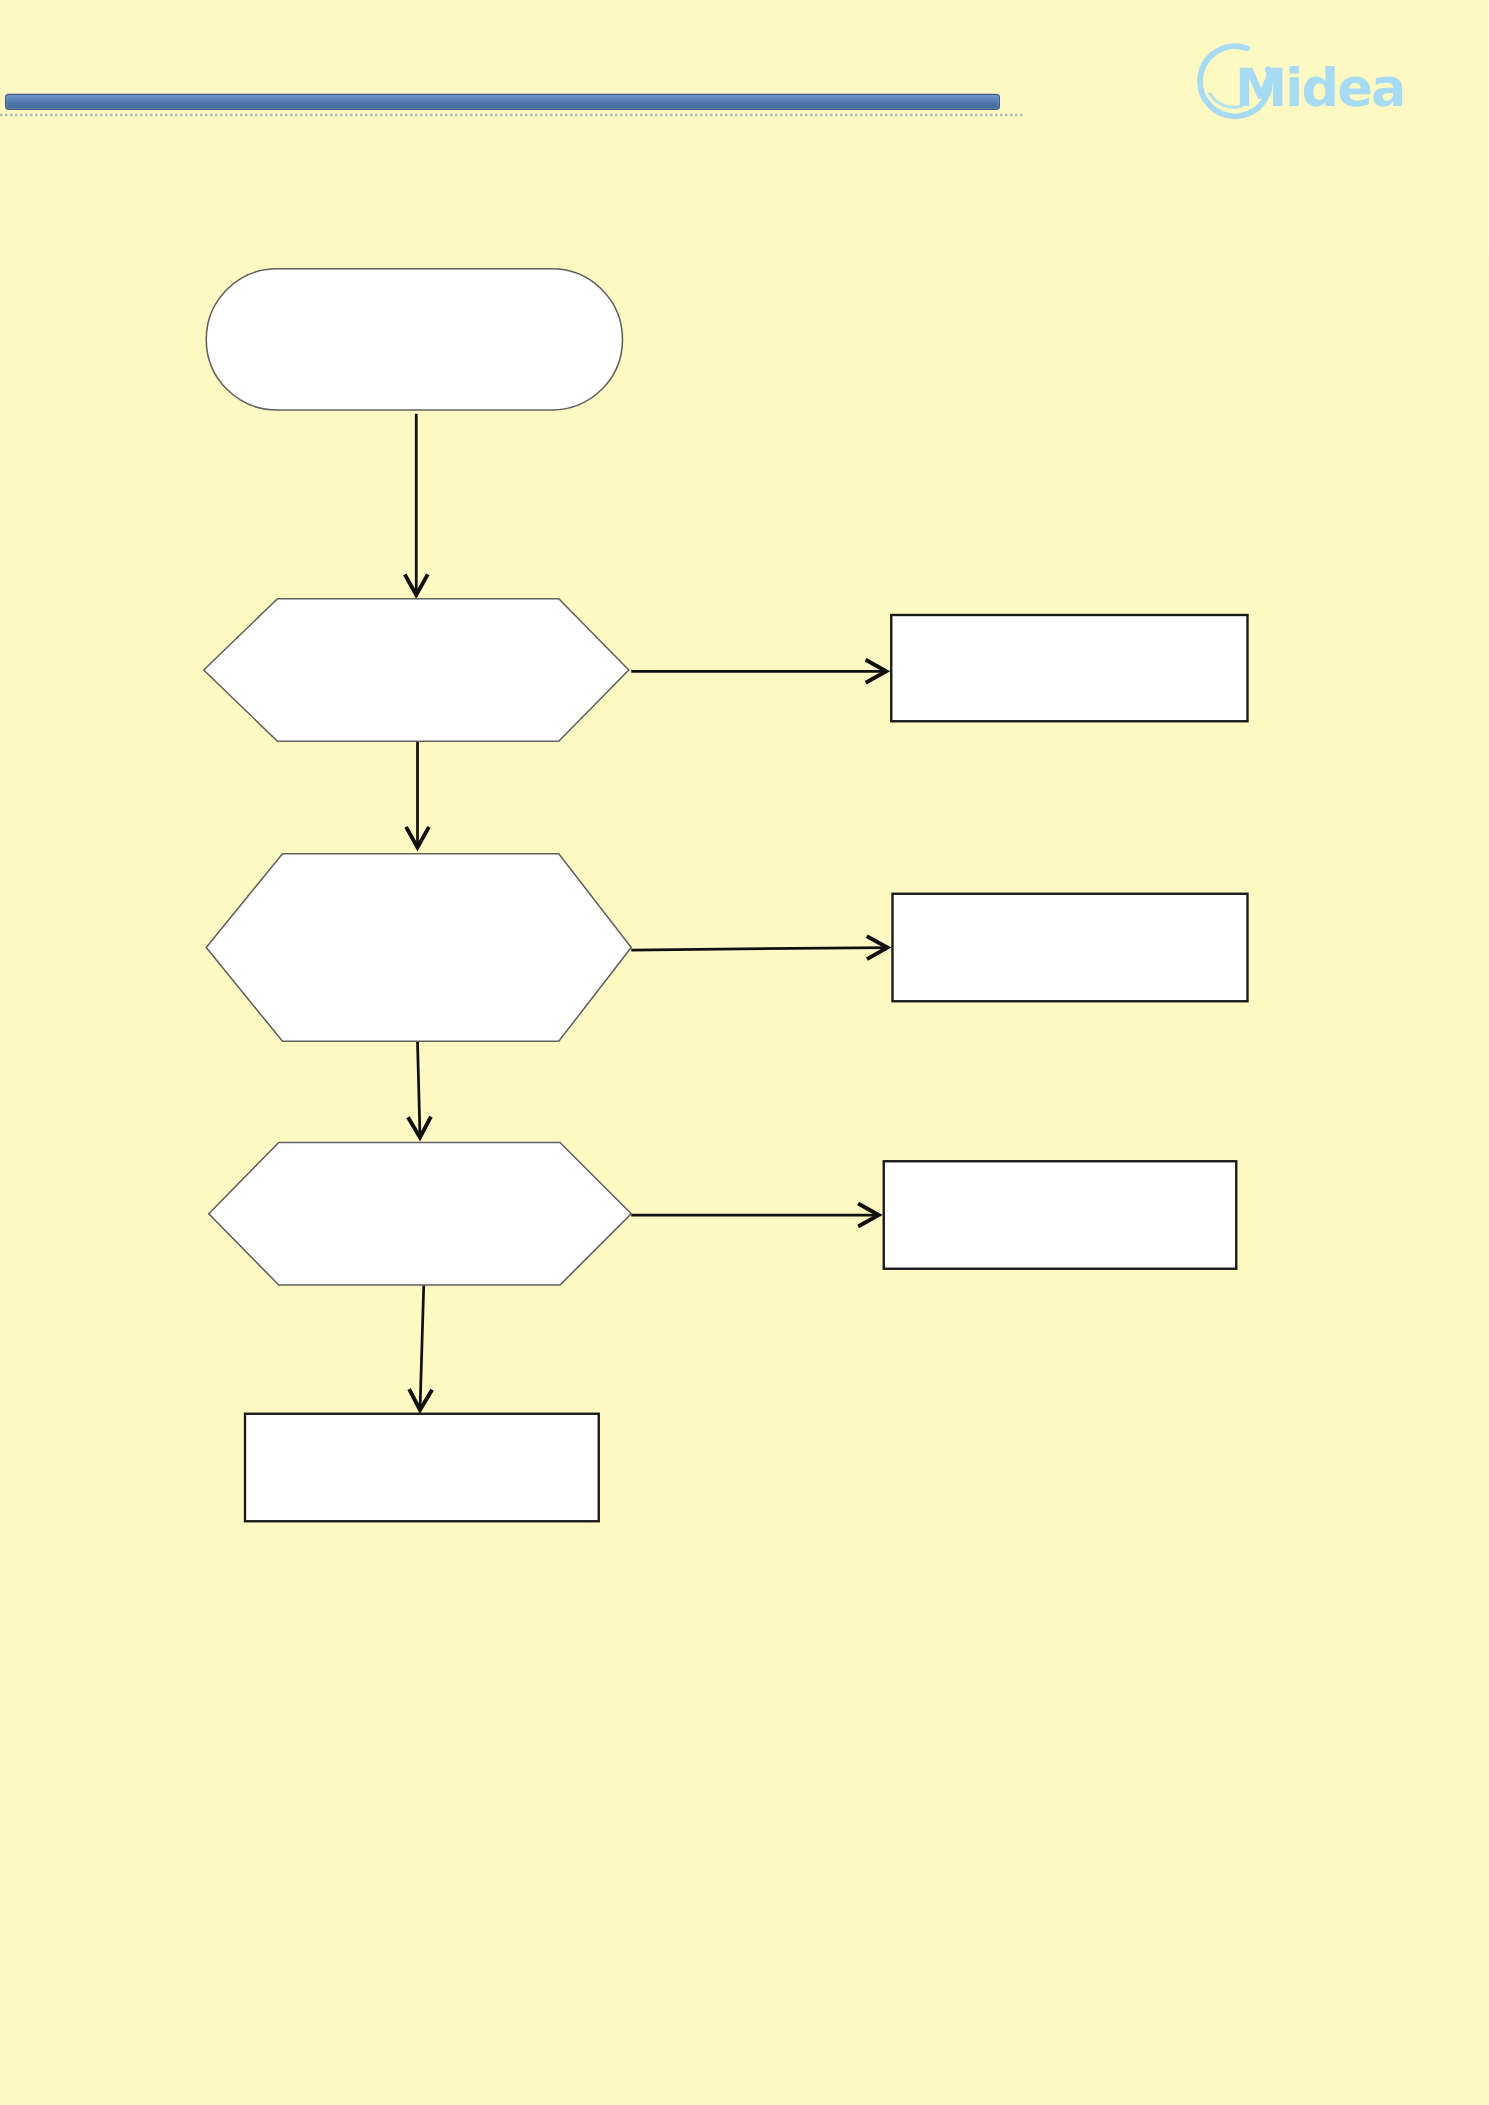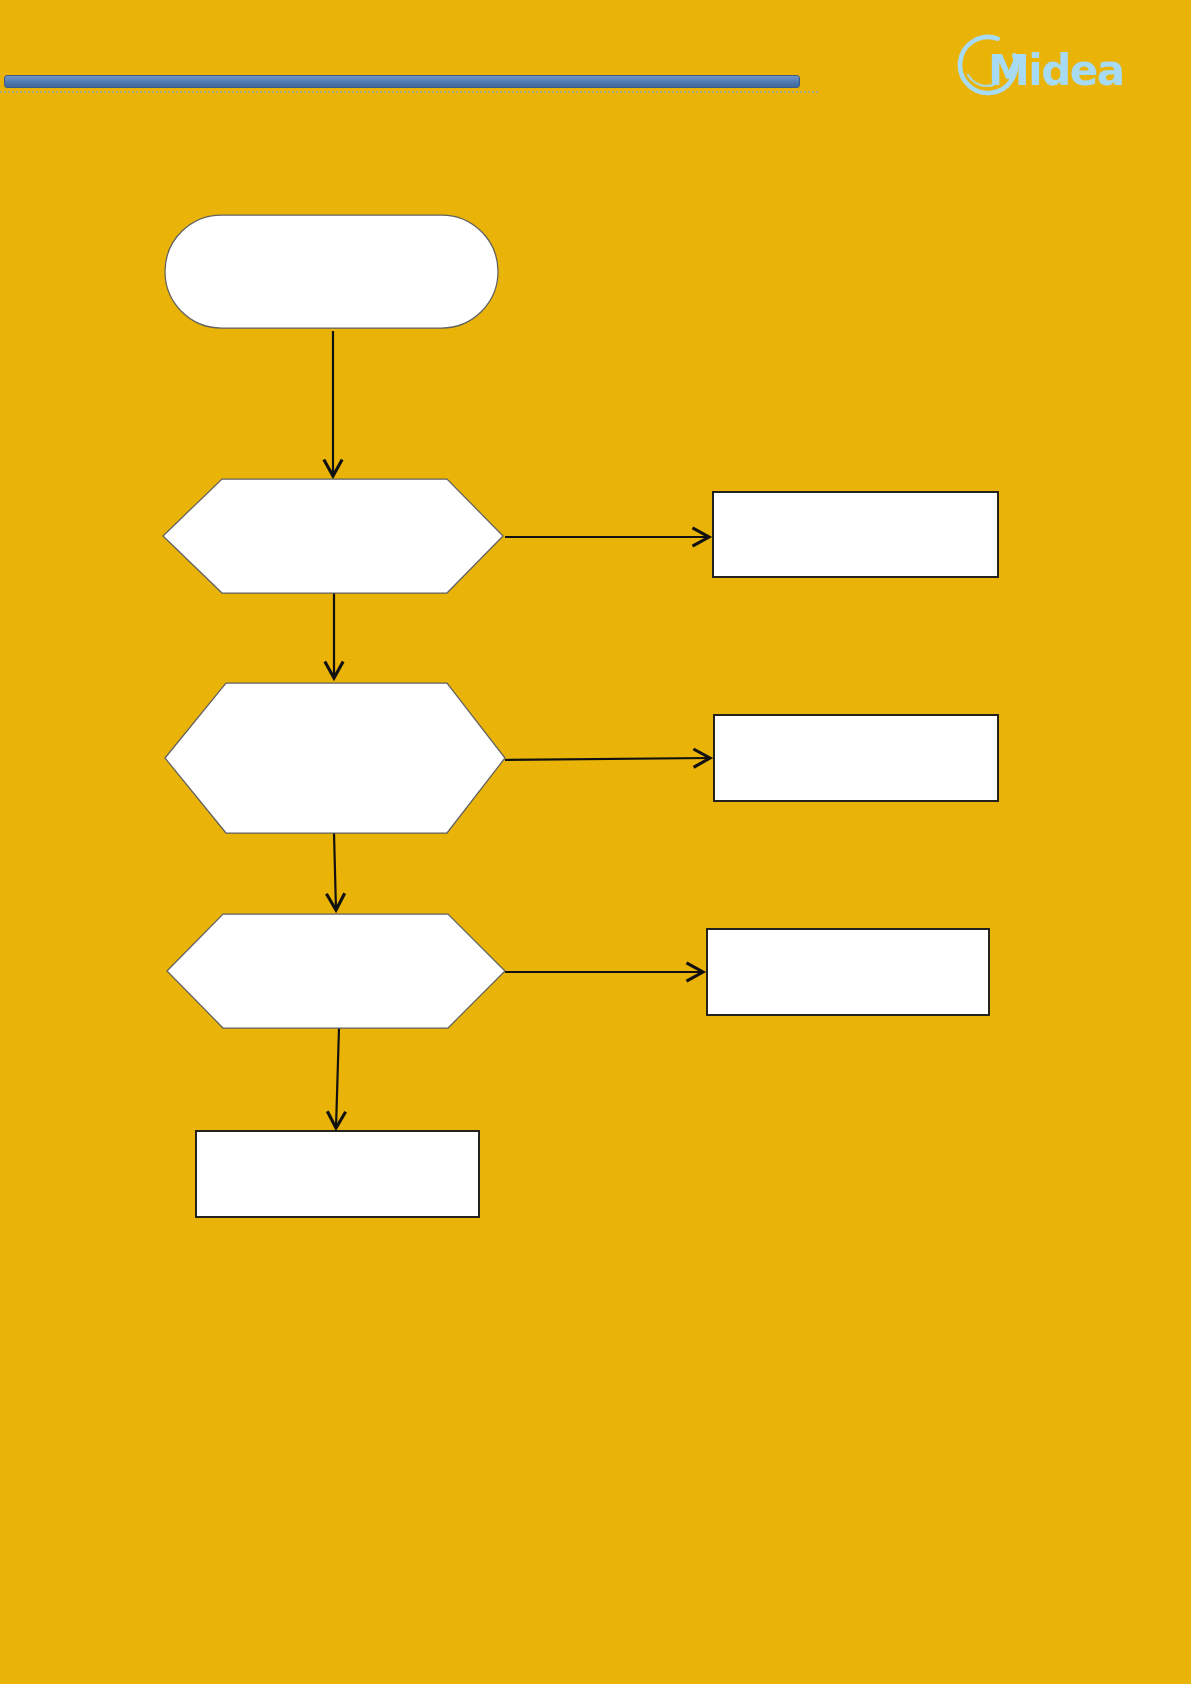--- a/index.html
+++ b/index.html
@@ -1,19 +1,19 @@
 <!DOCTYPE html>
 <html><head>
 <meta charset="utf-8">
 <style>
   html,body { margin:0; padding:0; background:#ffffff; }
   .page {
     position:relative;
     width:1191px; height:1684px;
-    background:#eab308;
+    background:#fef9c3;
     overflow:hidden;
     font-family:"DejaVu Sans", sans-serif;
   }
   
   .hrule {
     position:absolute; left:4px; top:75px;
     width:794px; height:11px;
     border:1px solid #3c5a85;
     border-radius:3px;
     background:linear-gradient(to bottom,#7396c5 0%, #5f88bd 28%, #4d77ac 60%, #44699c 100%);

